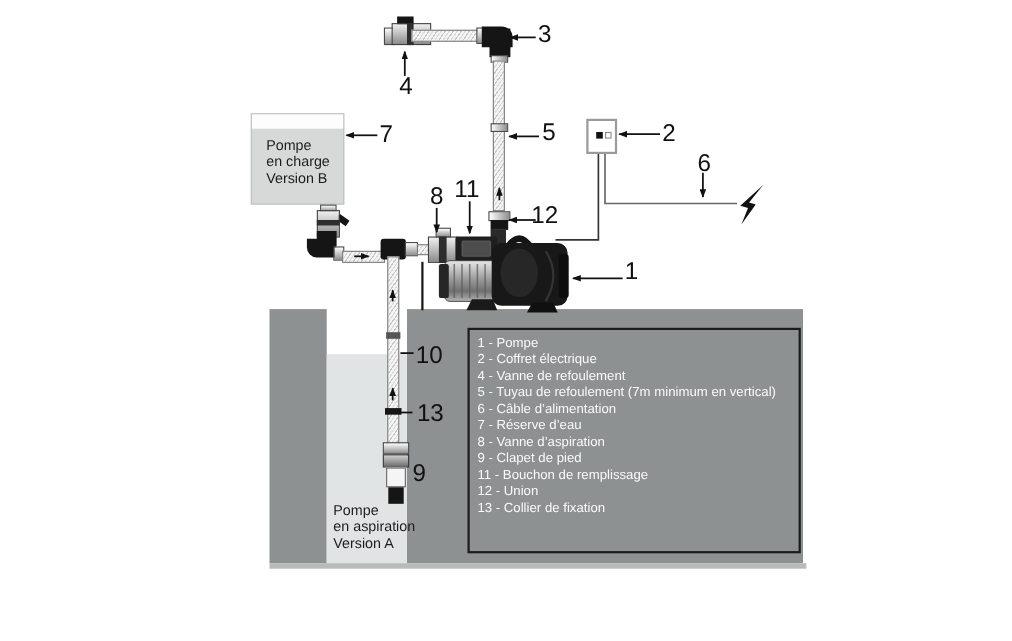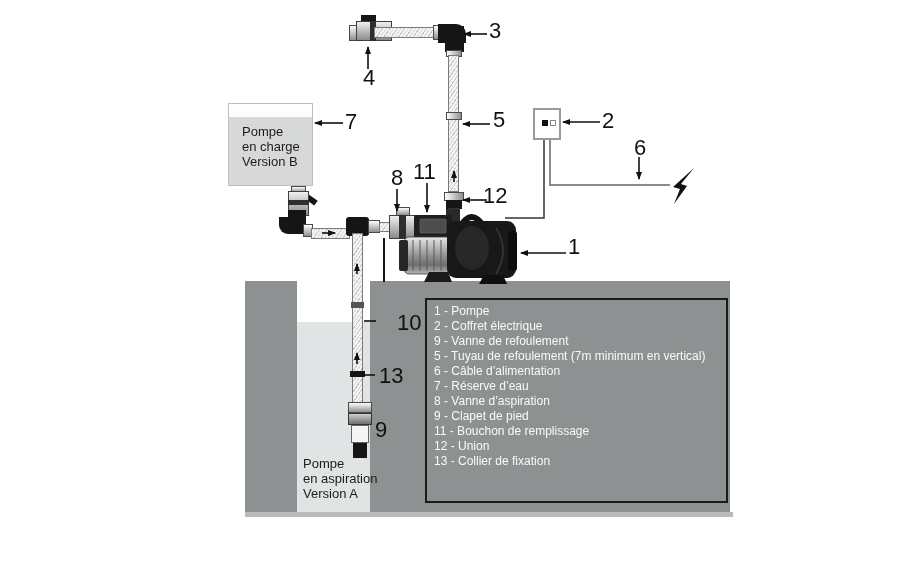--- a/index.html
+++ b/index.html
@@ -39,21 +39,21 @@
 <div class="stage">
 
   <div class="abs ground" style="left:245px;top:281px;width:52px;height:231px;"></div>
   <div class="abs ground" style="left:370px;top:281px;width:360px;height:231px;"></div>
   <div class="abs water" style="left:297px;top:322px;width:73px;height:190px;"></div>
   <div class="abs shadow-strip" style="left:245px;top:512px;width:488px;height:5px;"></div>
 
   <div class="abs legend" style="left:425px;top:298px;width:303px;height:205px;">
     <div class="legend-row">1 - Pompe</div>
     <div class="legend-row">2 - Coffret électrique</div>
-    <div class="legend-row">9 - Vanne de refoulement</div>
+    <div class="legend-row">4 - Vanne de refoulement</div>
     <div class="legend-row">5 - Tuyau de refoulement (7m minimum en vertical)</div>
     <div class="legend-row">6 - Câble d’alimentation</div>
     <div class="legend-row">7 - Réserve d’eau</div>
     <div class="legend-row">8 - Vanne d’aspiration</div>
     <div class="legend-row">9 - Clapet de pied</div>
     <div class="legend-row">11 - Bouchon de remplissage</div>
     <div class="legend-row">12 - Union</div>
     <div class="legend-row">13 - Collier de fixation</div>
   </div>
 
@@ -118,21 +118,21 @@
 
   <div class="abs num" style="left:568px;top:236px;">1</div>
   <div class="abs num" style="left:602px;top:110px;">2</div>
   <div class="abs num" style="left:489px;top:20px;">3</div>
   <div class="abs num" style="left:363px;top:67px;">4</div>
   <div class="abs num" style="left:493px;top:109px;">5</div>
   <div class="abs num" style="left:634px;top:137px;">6</div>
   <div class="abs num" style="left:345px;top:111px;">7</div>
   <div class="abs num" style="left:391px;top:167px;">8</div>
   <div class="abs num" style="left:375px;top:419px;">9</div>
-  <div class="abs num" style="left:397px;top:312px;">10</div>
+  <div class="abs num" style="left:378px;top:312px;">10</div>
   <div class="abs num" style="left:413px;top:161px;">11</div>
   <div class="abs num" style="left:483px;top:185px;">12</div>
   <div class="abs num" style="left:379px;top:365px;">13</div>
 
   <svg class="overlay" width="920" height="583" viewBox="0 0 920 583">
     <defs>
       <marker id="ah" viewBox="0 0 8 6" markerWidth="8" markerHeight="6" refX="7" refY="3" orient="auto" markerUnits="userSpaceOnUse">
         <path d="M0,0L8,3L0,6Z" fill="#111"></path>
       </marker>
       <linearGradient id="motorGrad" x1="0" y1="0" x2="0" y2="1">

